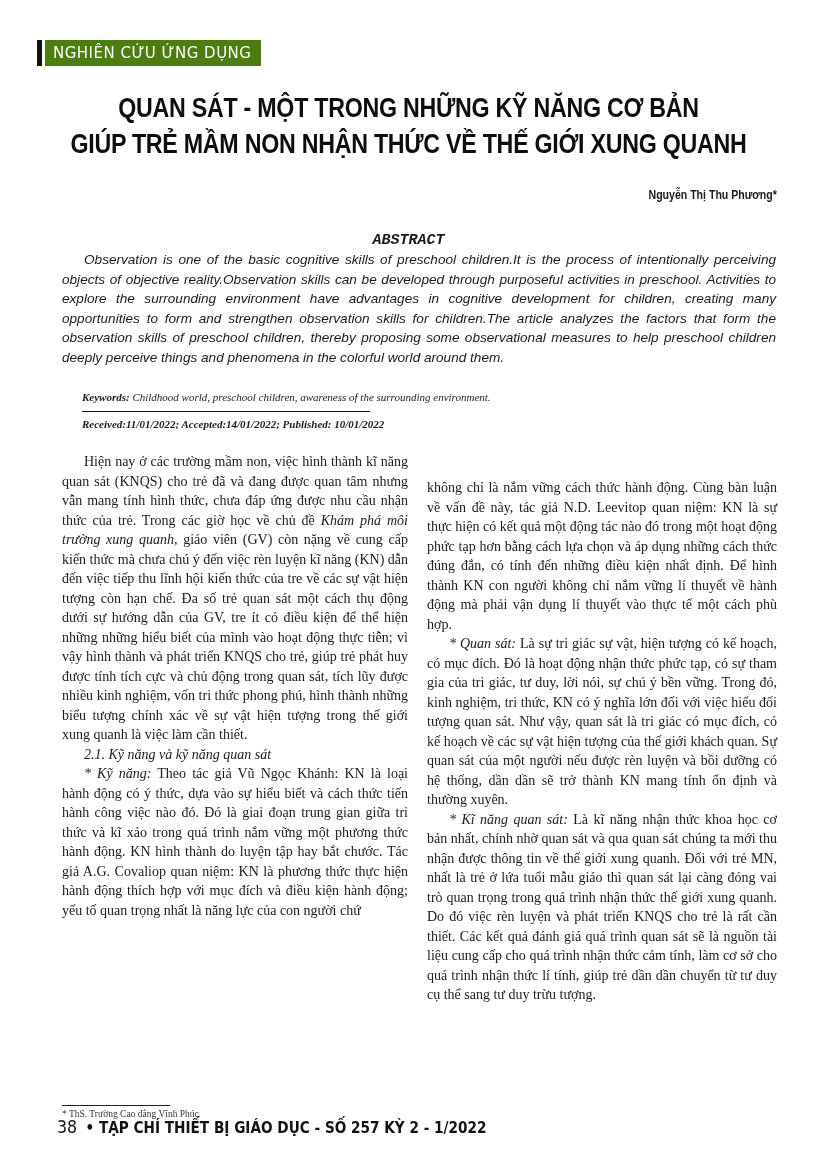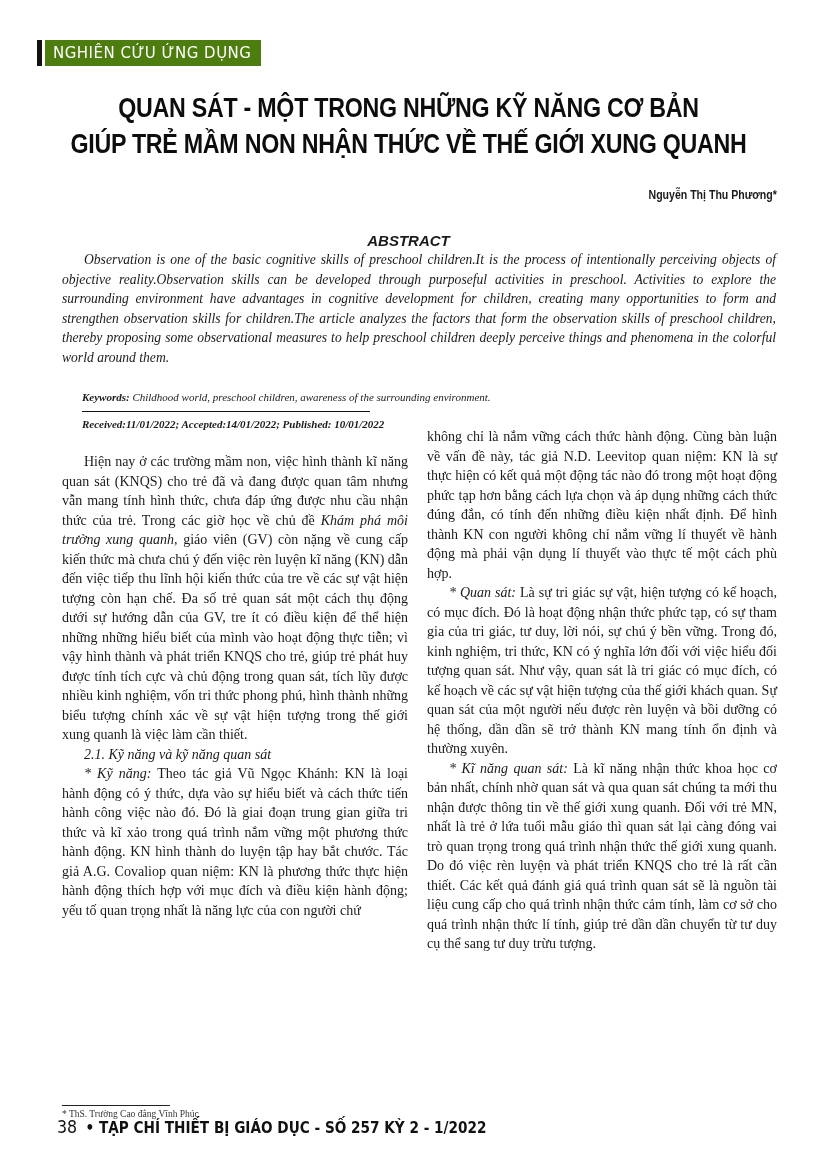--- a/index.html
+++ b/index.html
@@ -3,29 +3,29 @@
 <meta charset="utf-8">
 <style>
   html, body { margin: 0; padding: 0; background: #ffffff; }
   body { width: 817px; height: 1176px; position: relative; overflow: hidden; color: #1a1a1a; }
   .section-tag { position: absolute; left: 37px; top: 40px; height: 26px; display: flex; align-items: stretch; }
   .tag-bar { width: 5px; background: #111; margin-right: 3px; }
   .tag-box { background: #4d7c0f; color: #fff; font-family: "DejaVu Sans", sans-serif; font-size: 15px; letter-spacing: 0.5px; padding: 0 10px 0 8px; line-height: 26px; }
   .title { position: absolute; left: 0; width: 817px; top: 90px; text-align: center; font-family: "Liberation Sans", sans-serif; font-weight: 700; font-size: 27px; line-height: 36px; letter-spacing: -0.3px; transform: scaleX(0.86); transform-origin: center; color: #0d0d0d; }
   .title div { white-space: nowrap; }
   .author { position: absolute; right: 40px; top: 188px; font-family: "Liberation Sans", sans-serif; font-weight: 700; font-size: 12px; transform: scaleX(0.88); transform-origin: right; }
-  .abstract-head { position: absolute; left: 0; width: 817px; top: 232px; text-align: center; font-family: Liberation Sans, sans-serif; font-style: italic; font-weight: 700; font-size: 15px; }
-  .abstract-body { position: absolute; left: 62px; width: 714px; top: 250px; font-family: Liberation Serif, serif; font-style: italic; font-size: 13.6px; line-height: 19.6px; text-align: justify; text-indent: 22px; margin: 0; }
+  .abstract-head { position: absolute; left: 0; width: 817px; top: 232px; text-align: center; font-family: Liberation Mono, monospace; font-style: italic; font-weight: 700; font-size: 15px; }
+  .abstract-body { position: absolute; left: 62px; width: 714px; top: 250px; font-family: Liberation Sans, sans-serif; font-style: italic; font-size: 13.6px; line-height: 19.6px; text-align: justify; text-indent: 22px; margin: 0; }
   .keywords { position: absolute; left: 82px; top: 391px; font-family: "Liberation Serif", serif; font-size: 11px; font-style: italic; white-space: nowrap; }
   .keywords b { font-style: italic; }
   .kw-rule { position: absolute; left: 82px; top: 411px; width: 288px; height: 1px; background: #111; }
   .dates { position: absolute; left: 82px; top: 418px; font-family: "Liberation Serif", serif; font-size: 11px; font-style: italic; font-weight: 700; white-space: nowrap; }
   .col { position: absolute; top: 452px; font-family: "Liberation Serif", serif; font-size: 14px; line-height: 19.5px; text-align: justify; }
   .col-left { left: 62px; width: 346px; }
-  .col-right { left: 427px; width: 350px; top: 427px; }
+  .col-right { left: 427px; width: 350px; top: 478px; }
   .col p { margin: 0; text-indent: 22px; }
   .col p.noindent { text-indent: 0; }
   .col h3 { margin: 0; font-size: 14px; font-weight: 700; padding-left: 22px; line-height: 19.5px; }
   .col h4 { margin: 0; font-size: 14px; font-weight: 400; font-style: italic; padding-left: 22px; line-height: 19.5px; }
   .col em { font-style: italic; }
   .fn-rule { position: absolute; left: 62px; top: 1105px; width: 108px; height: 1px; background: #222; }
   .footnote { position: absolute; left: 62px; top: 1109px; font-family: "Liberation Serif", serif; font-size: 9.5px; color: #333; }
   .footer { position: absolute; left: 57px; top: 1116px; font-family: "DejaVu Sans", sans-serif; font-weight: 700; font-size: 15.5px; white-space: nowrap; transform: scaleX(0.88); transform-origin: left; color: #111; }
   .footer .pg { font-weight: 400; font-size: 18px; margin-right: 4px; }
 </style>

